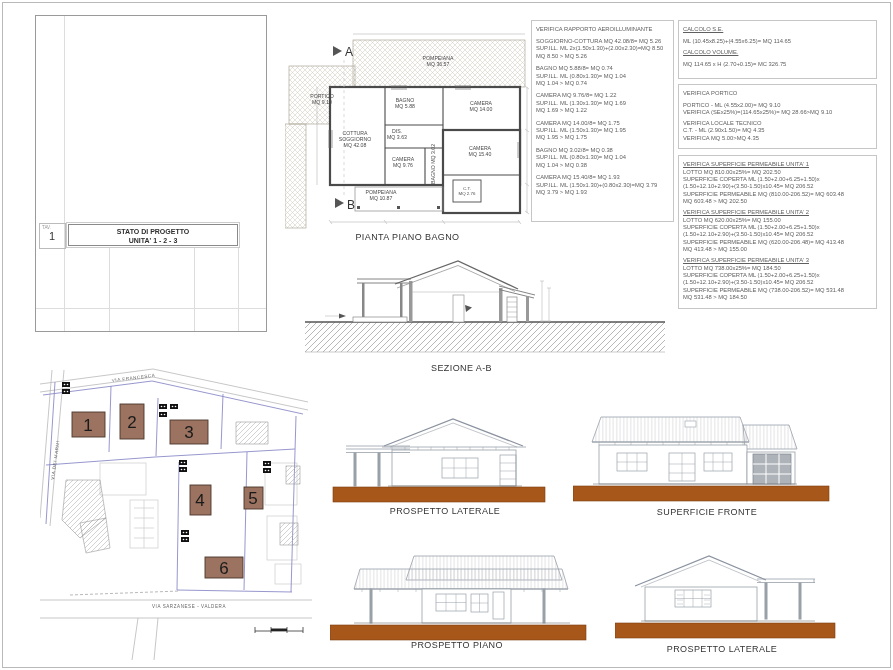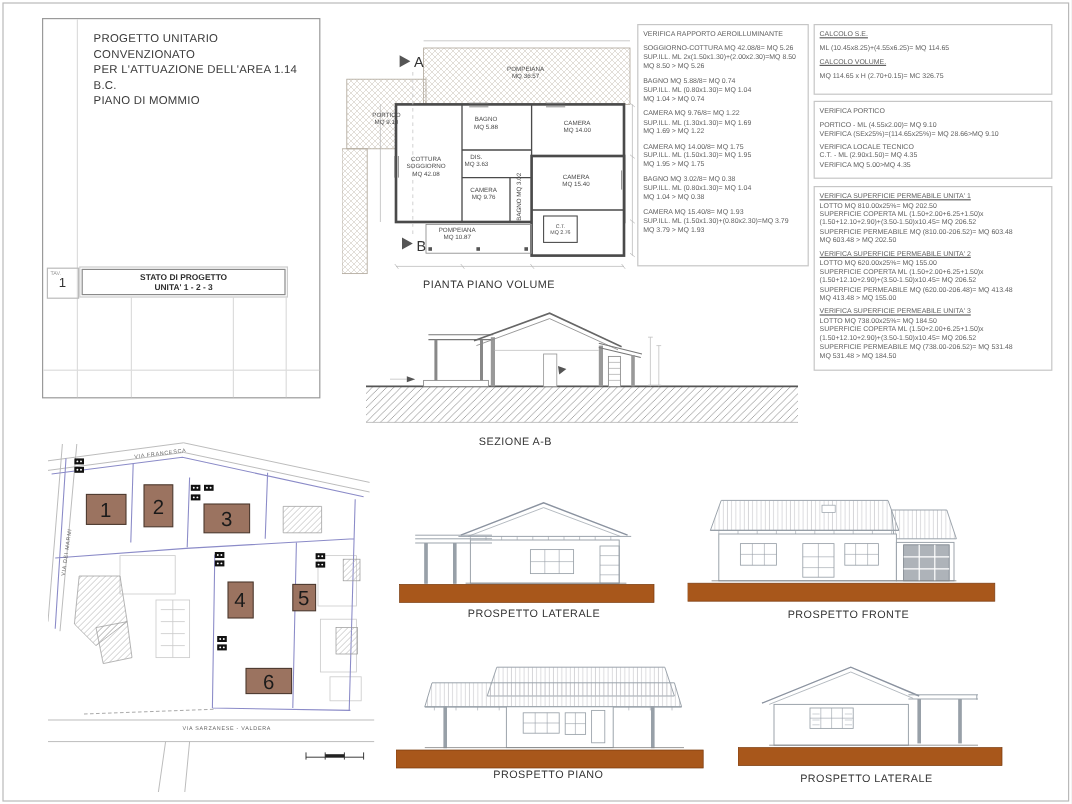--- a/index.html
+++ b/index.html
@@ -57,23 +57,20 @@
       </pattern>
     </defs>
   </svg>
 
   <div class="title-block">
     <div class="tb-v" style="left:28px;top:0;height:315px"></div>
     <div class="tb-h" style="left:0;top:292px;width:230px"></div>
     <div class="tb-v" style="left:73px;top:232px;height:83px"></div>
     <div class="tb-v" style="left:158px;top:232px;height:83px"></div>
     <div class="tb-v" style="left:202px;top:232px;height:83px"></div>
-    <div class="project-title pre">PROGETTO UNITARIO CONVENZIONATO
-PER L'ATTUAZIONE DELL'AREA 1.14 B.C.
-PIANO DI MOMMIO</div>
     <div class="tav-cell">
       <span class="tav-label">TAV.</span>
       <span class="tav-number">1</span>
     </div>
     <div class="stato-box pre">STATO DI PROGETTO
 UNITA' 1 - 2 - 3</div>
   </div>
 
   <div class="abs" style="left:285px;top:30px;width:245px;height:200px">
     <svg width="245" height="200" viewBox="0 0 245 200">
@@ -128,21 +125,21 @@
     <div class="rlabel" style="left:118px;top:133px">CAMERA
 MQ 9.76</div>
     <div class="rlabel rot" style="left:149px;top:134px">BAGNO MQ 3.02</div>
     <div class="rlabel" style="left:195px;top:122px">CAMERA
 MQ 15.40</div>
     <div class="rlabel" style="left:96px;top:166px">POMPEIANA
 MQ 10.87</div>
     <div class="rlabel" style="left:182px;top:161px;font-size:4.4px;line-height:5px">C.T.
 MQ 2.76</div>
   </div>
-  <div class="caption" style="left:295px;top:232px;width:225px">PIANTA PIANO VOLUME</div>
+  <div class="caption" style="left:295px;top:232px;width:225px">PIANTA PIANO BAGNO</div>
 
   <div class="box" style="left:531px;top:20px;width:143px;height:202px">
     <div class="bh">VERIFICA RAPPORTO AEROILLUMINANTE</div>
     <div class="blk pre">SOGGIORNO-COTTURA MQ 42.08/8= MQ 5.26
 SUP.ILL. ML 2x(1.50x1.30)+(2.00x2.30)=MQ 8.50
 MQ 8.50 &gt; MQ 5.26</div>
     <div class="blk pre">BAGNO MQ 5.88/8= MQ 0.74
 SUP.ILL. ML (0.80x1.30)= MQ 1.04
 MQ 1.04 &gt; MQ 0.74</div>
     <div class="blk pre">CAMERA MQ 9.76/8= MQ 1.22
@@ -218,21 +215,21 @@
         <path d="M202,52 h10 M202,57 h10 M202,62 h10 M202,67 h10" stroke="#999" stroke-width="0.5"></path>
       </g>
       <g stroke="#bbb" stroke-width="0.6">
         <path d="M237,31 V72 M244,38 V72 M235,31 h4 M235,71 h11 M242,38 h4"></path>
         <path d="M20,66 H34"></path>
       </g>
       <polygon points="34,63.5 41,66 34,68.5" fill="#555"></polygon>
       <polygon points="160,55 167,57.5 161,62" fill="#555"></polygon>
     </svg>
   </div>
-  <div class="caption" style="left:357px;top:363px;width:145px">SEZIONE A-B</div>
+  <div class="caption" style="left:389px;top:363px;width:145px">SEZIONE A-B</div>
 
   <div class="abs" style="left:40px;top:368px;width:272px;height:292px">
     <svg width="272" height="292" viewBox="0 0 272 292">
       <g stroke="#b9b9b9" stroke-width="0.8" fill="none">
         <path d="M0,24 L113,9 L268,42 M0,16 L113,1 L268,34"></path>
         <path d="M12,2 L0,150 M24,2 L10,158"></path>
         <path d="M0,232 H272 M0,250 H272"></path>
         <path d="M98,250 L92,292 M118,250 L114,292"></path>
       </g>
       <g stroke="#cccccc" stroke-width="0.7" fill="none">
@@ -356,21 +353,21 @@
         <path d="M109,55 V83 M96,66 H122 M96,75 H122" stroke-width="0.5"></path>
         <rect x="131" y="55" width="28" height="18" stroke-width="0.7"></rect>
         <path d="M140,55 V73 M150,55 V73 M131,64 H159" stroke-width="0.5"></path>
         <rect x="180" y="56" width="38" height="30" fill="#aeb3b9" stroke="#7d858d" stroke-width="0.7"></rect>
         <path d="M193,56 V86 M206,56 V86 M180,66 H218 M180,76 H218" stroke="#fff" stroke-width="1"></path>
         <path d="M20,86 H224" stroke="#888" stroke-width="0.7"></path>
       </g>
       <rect x="0" y="88" width="256" height="15" stroke="#7a3c10" stroke-width="0.6" fill="#a8571b"></rect>
     </svg>
   </div>
-  <div class="caption" style="left:617px;top:507px;width:180px">PROSPETTO FRONTE</div>
+  <div class="caption" style="left:617px;top:507px;width:180px">SUPERFICIE FRONTE</div>
 
   <div class="abs" style="left:330px;top:543px;width:285px;height:100px">
     <svg width="285" height="100" viewBox="0 0 285 100">
       <g stroke="#98a0a8" fill="none">
         <polygon points="84,13 224,13 232,37 76,37" fill="url(#pVert)" stroke-width="0.8"></polygon>
         <polygon points="30,26 232,26 238,46 24,46" fill="url(#pVert)" stroke-width="0.8"></polygon>
         <path d="M24,46 H238" stroke-width="1"></path>
         <path d="M32,46 v3 M50,46 v3 M68,46 v3 M86,46 v3 M104,46 v3 M122,46 v3 M140,46 v3 M158,46 v3 M176,46 v3 M194,46 v3 M212,46 v3 M230,46 v3" stroke-width="0.5"></path>
         <rect x="92" y="46" width="89" height="34" fill="#fff" stroke-width="0.8"></rect>
         <rect x="40" y="46" width="2" height="34" fill="#98a0a8"></rect>

